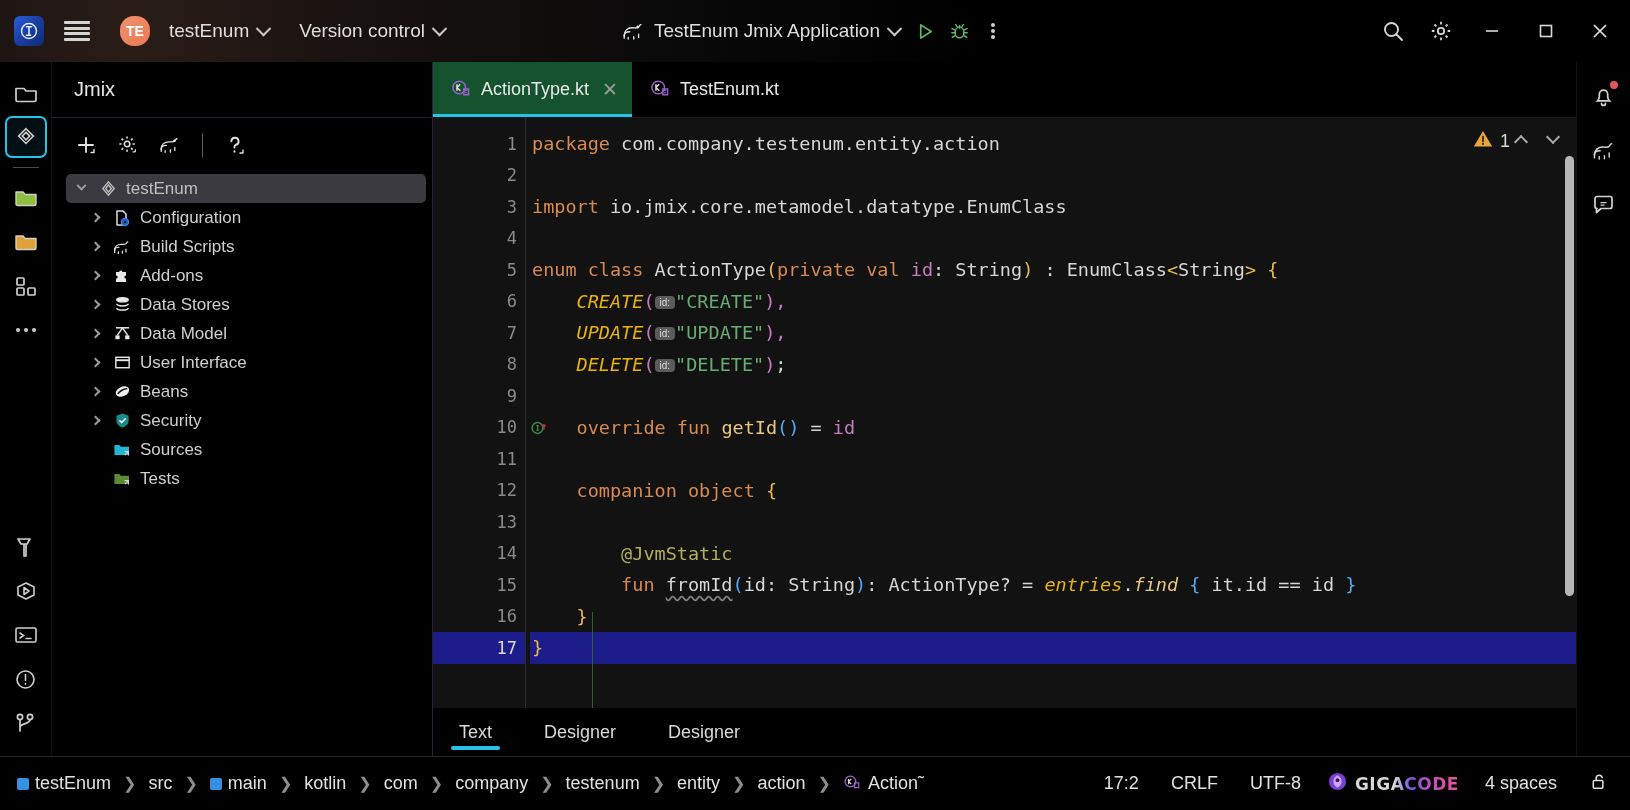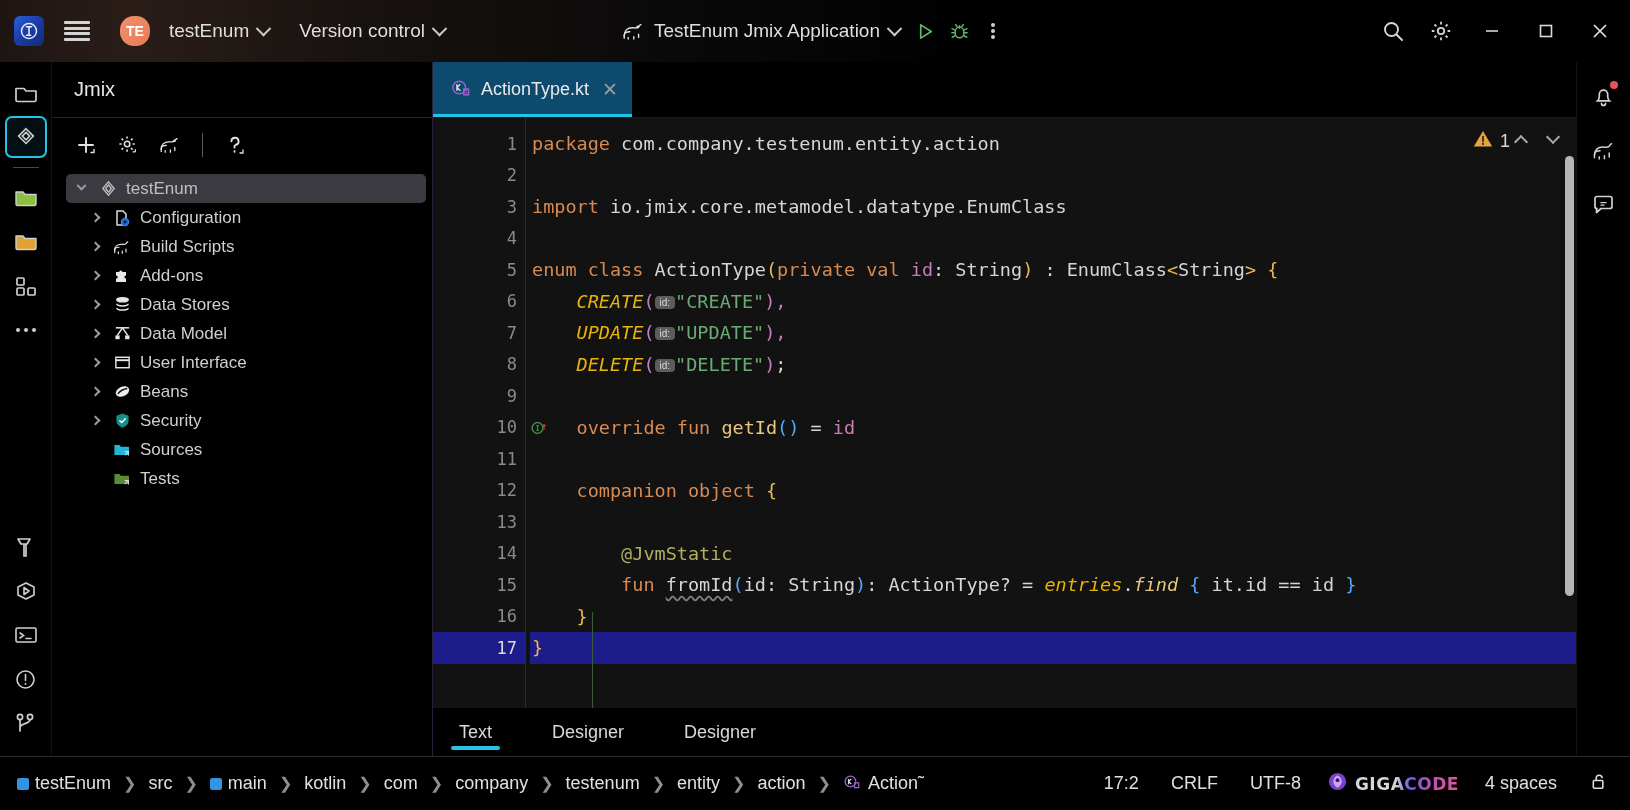--- a/index.html
+++ b/index.html
@@ -86,21 +86,21 @@
   .trow.selected { background: #3a3a40; border-radius: 5px; margin: 0 6px 0 14px; }
   .arrow { width: 18px; flex: 0 0 18px; display: flex; align-items: center; justify-content: center; }
   .arrow .glyph { width: 7px; height: 7px; border-right: 2px solid #9b9b9b; border-bottom: 2px solid #9b9b9b; transform: rotate(-45deg); }
   .arrow.open .glyph { transform: rotate(45deg) translate(-2px,-2px); }
   .ticon { width: 22px; flex: 0 0 22px; display: flex; align-items: center; justify-content: center; }
 
   
   .editor-area { flex: 1; display: flex; flex-direction: column; min-width: 0; background: #000; }
   .edit-tabs { height: 56px; flex: 0 0 56px; display: flex; align-items: stretch; background: #000; border-bottom: 1px solid #1a1a1a; }
   .etab { display: flex; align-items: center; gap: 9px; padding: 0 14px 0 18px; color: #e8e8e8; font-size: 18px; cursor: pointer; position: relative; }
-  .etab.active { background: #0c4a6e; }
+  .etab.active { background: #14532d; }
   .etab.active::after { content:''; position: absolute; left: 0; right: 0; bottom: 0; height: 3px; background: #25c3e8; }
   .etab .x { color: #9a9a9a; font-size: 19px; margin-left: 4px; line-height: 1; }
 
   .code-wrap { flex: 1; display: flex; position: relative; background: #121212; min-height: 0; overflow: hidden; }
   .gutter {
     width: 92px; flex: 0 0 92px; background: #121212; padding-top: 10px;
     font-family: "DejaVu Sans Mono", monospace; font-size: 17px; color: #8a8a8a;
     position: relative;
   }
   .gl { height: 31.5px; display: flex; align-items: center; justify-content: flex-end; padding-right: 8px; position: relative; }
@@ -137,21 +137,21 @@
   .warn-chip .n { color: #d6d6d6; font-size: 18px; }
   .updown { position: absolute; top: 10px; right: 12px; display: flex; gap: 10px; z-index: 5; }
   .ud { width: 22px; height: 22px; display:flex;align-items:center;justify-content:center;cursor:pointer; }
   .ud .v { width: 10px; height: 10px; border-left: 2px solid #a9a9a9; border-bottom: 2px solid #a9a9a9; }
   .ud.up .v { transform: rotate(135deg); position: relative; top: 3px; }
   .ud.down .v { transform: rotate(-45deg); position: relative; top: -2px; }
 
   .scrollbar { position: absolute; right: 2px; top: 38px; width: 9px; height: 440px; background: #b6b6b6; border-radius: 5px; cursor: pointer; }
 
   
-  .designer-tabs { height: 48px; flex: 0 0 48px; display: flex; align-items: center; gap: 16px; background: #000; padding-left: 4px; }
+  .designer-tabs { height: 48px; flex: 0 0 48px; display: flex; align-items: center; gap: 8px; background: #000; padding-left: 4px; }
   .dtab { padding: 0 22px; height: 48px; display: flex; align-items: center; color: #d9d9d9; font-size: 18px; cursor: pointer; position: relative; }
   .dtab.active::after { content:''; position:absolute; left: 14px; right: 14px; bottom: 6px; height: 4px; background: #25c3e8; border-radius: 2px; }
 
   
   .rrail { width: 54px; flex: 0 0 54px; background: #000; display: flex; flex-direction: column; align-items: center; padding-top: 14px; gap: 14px; border-left: 1px solid #121212; }
   .rr-icon { width: 40px; height: 40px; display:flex;align-items:center;justify-content:center;border-radius:6px;cursor:pointer; position: relative; }
   .rr-dot { position: absolute; top: 5px; right: 6px; width: 8px; height: 8px; border-radius: 50%; background: #e0565b; }
 
   
   .statusbar {
@@ -527,20 +527,31 @@
           <span>
             <svg width="21" height="21" viewBox="0 0 22 22">
                 <circle cx="8.6" cy="11" r="6.6" fill="none" stroke="#9a62c9" stroke-width="1.6"></circle>
                 <path d="M6.2 7.6v6.8M6.2 11l3.4-3.4M6.2 11l3.6 3.4" stroke="#e0e0e0" stroke-width="1.5" fill="none"></path>
                 <path d="M13.4 12.6h5v6h-5Z" fill="none" stroke="#9a62c9" stroke-width="1.5"></path>
                 <path d="M14.6 14.2h2.4M14.6 16.4h2.4" stroke="#9a62c9" stroke-width="1.1"></path>
               </svg>
           </span>
           <span>ActionType.kt</span>
           <span class="x">✕</span>
+        </div>
+        <div class="etab">
+          <span>
+            <svg width="21" height="21" viewBox="0 0 22 22">
+                <circle cx="8.6" cy="11" r="6.6" fill="none" stroke="#9a62c9" stroke-width="1.6"></circle>
+                <path d="M6.2 7.6v6.8M6.2 11l3.4-3.4M6.2 11l3.6 3.4" stroke="#e0e0e0" stroke-width="1.5" fill="none"></path>
+                <path d="M13.4 12.6h5v6h-5Z" fill="none" stroke="#9a62c9" stroke-width="1.5"></path>
+                <path d="M14.6 14.2h2.4M14.6 16.4h2.4" stroke="#9a62c9" stroke-width="1.1"></path>
+              </svg>
+          </span>
+          <span>TestEnum.kt</span>
         </div>
       </div>
 
       <div class="code-wrap">
 
         <div class="gutter">
           <div class="gl">1</div>
           <div class="gl">2</div>
           <div class="gl">3</div>
           <div class="gl">4</div>

